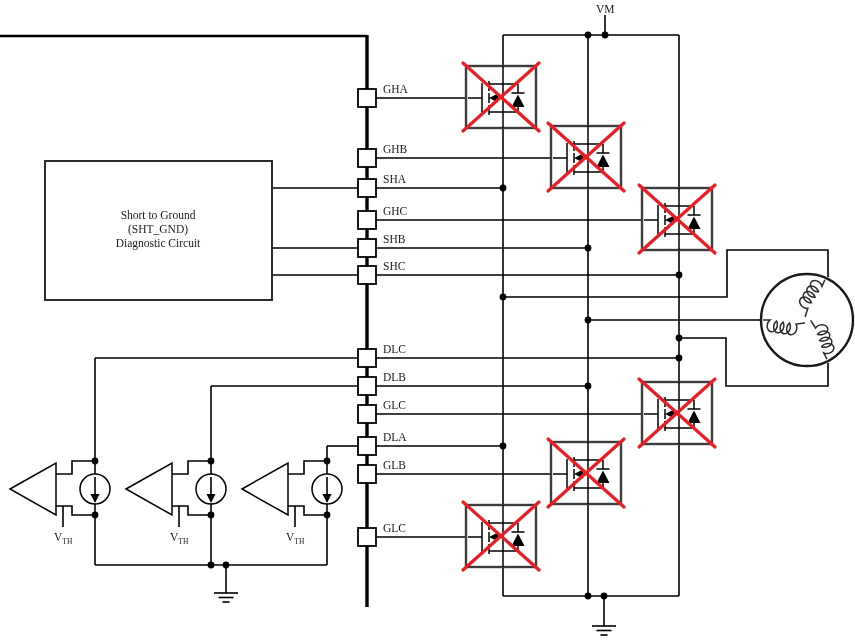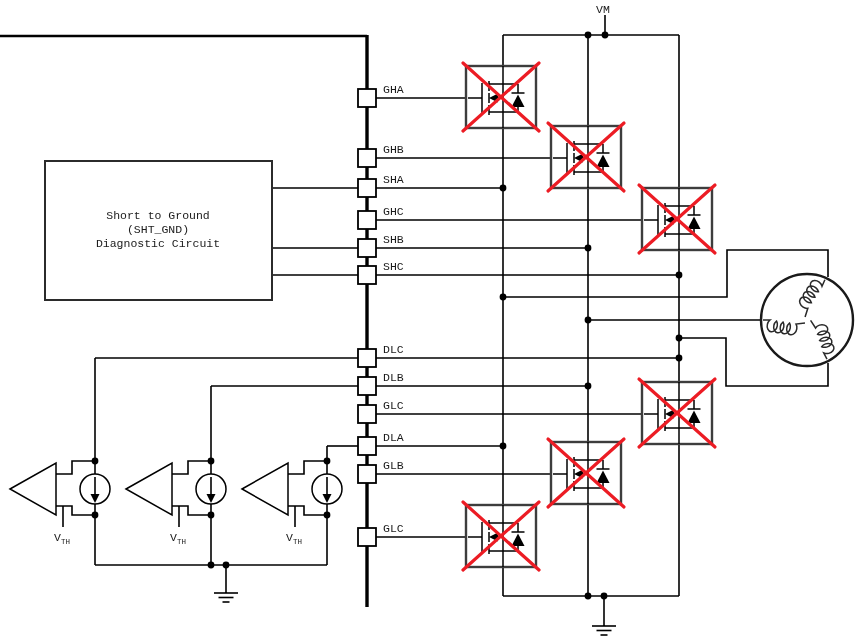--- a/index.html
+++ b/index.html
@@ -1,17 +1,17 @@
 <!DOCTYPE html>
 <html style="--wire: #000000; --cross: #ec1c24; --fetline: #3d3d3d; --bg: #ffffff;"><head>
 <meta charset="utf-8">
 <style>
   html,body{margin:0;padding:0;background:#fff;}
   .stage{position:relative;width:855px;height:640px;background:var(--bg,#fff);
-         font-family:Liberation Mono, monospace;}
+         font-family:Liberation Serif, serif;}
   svg{display:block;}
   
   .w{stroke:var(--wire,#000);stroke-width:1.6;fill:none;stroke-linecap:butt;}
   .wthick{stroke:var(--wire,#000);stroke-width:3.4;fill:none;}
   .wtop{stroke:var(--wire,#000);stroke-width:2.6;fill:none;}
   
   .pin{fill:#fff;stroke:var(--wire,#000);stroke-width:1.8;}
   
   .dot{fill:var(--wire,#000);stroke:none;}
   

